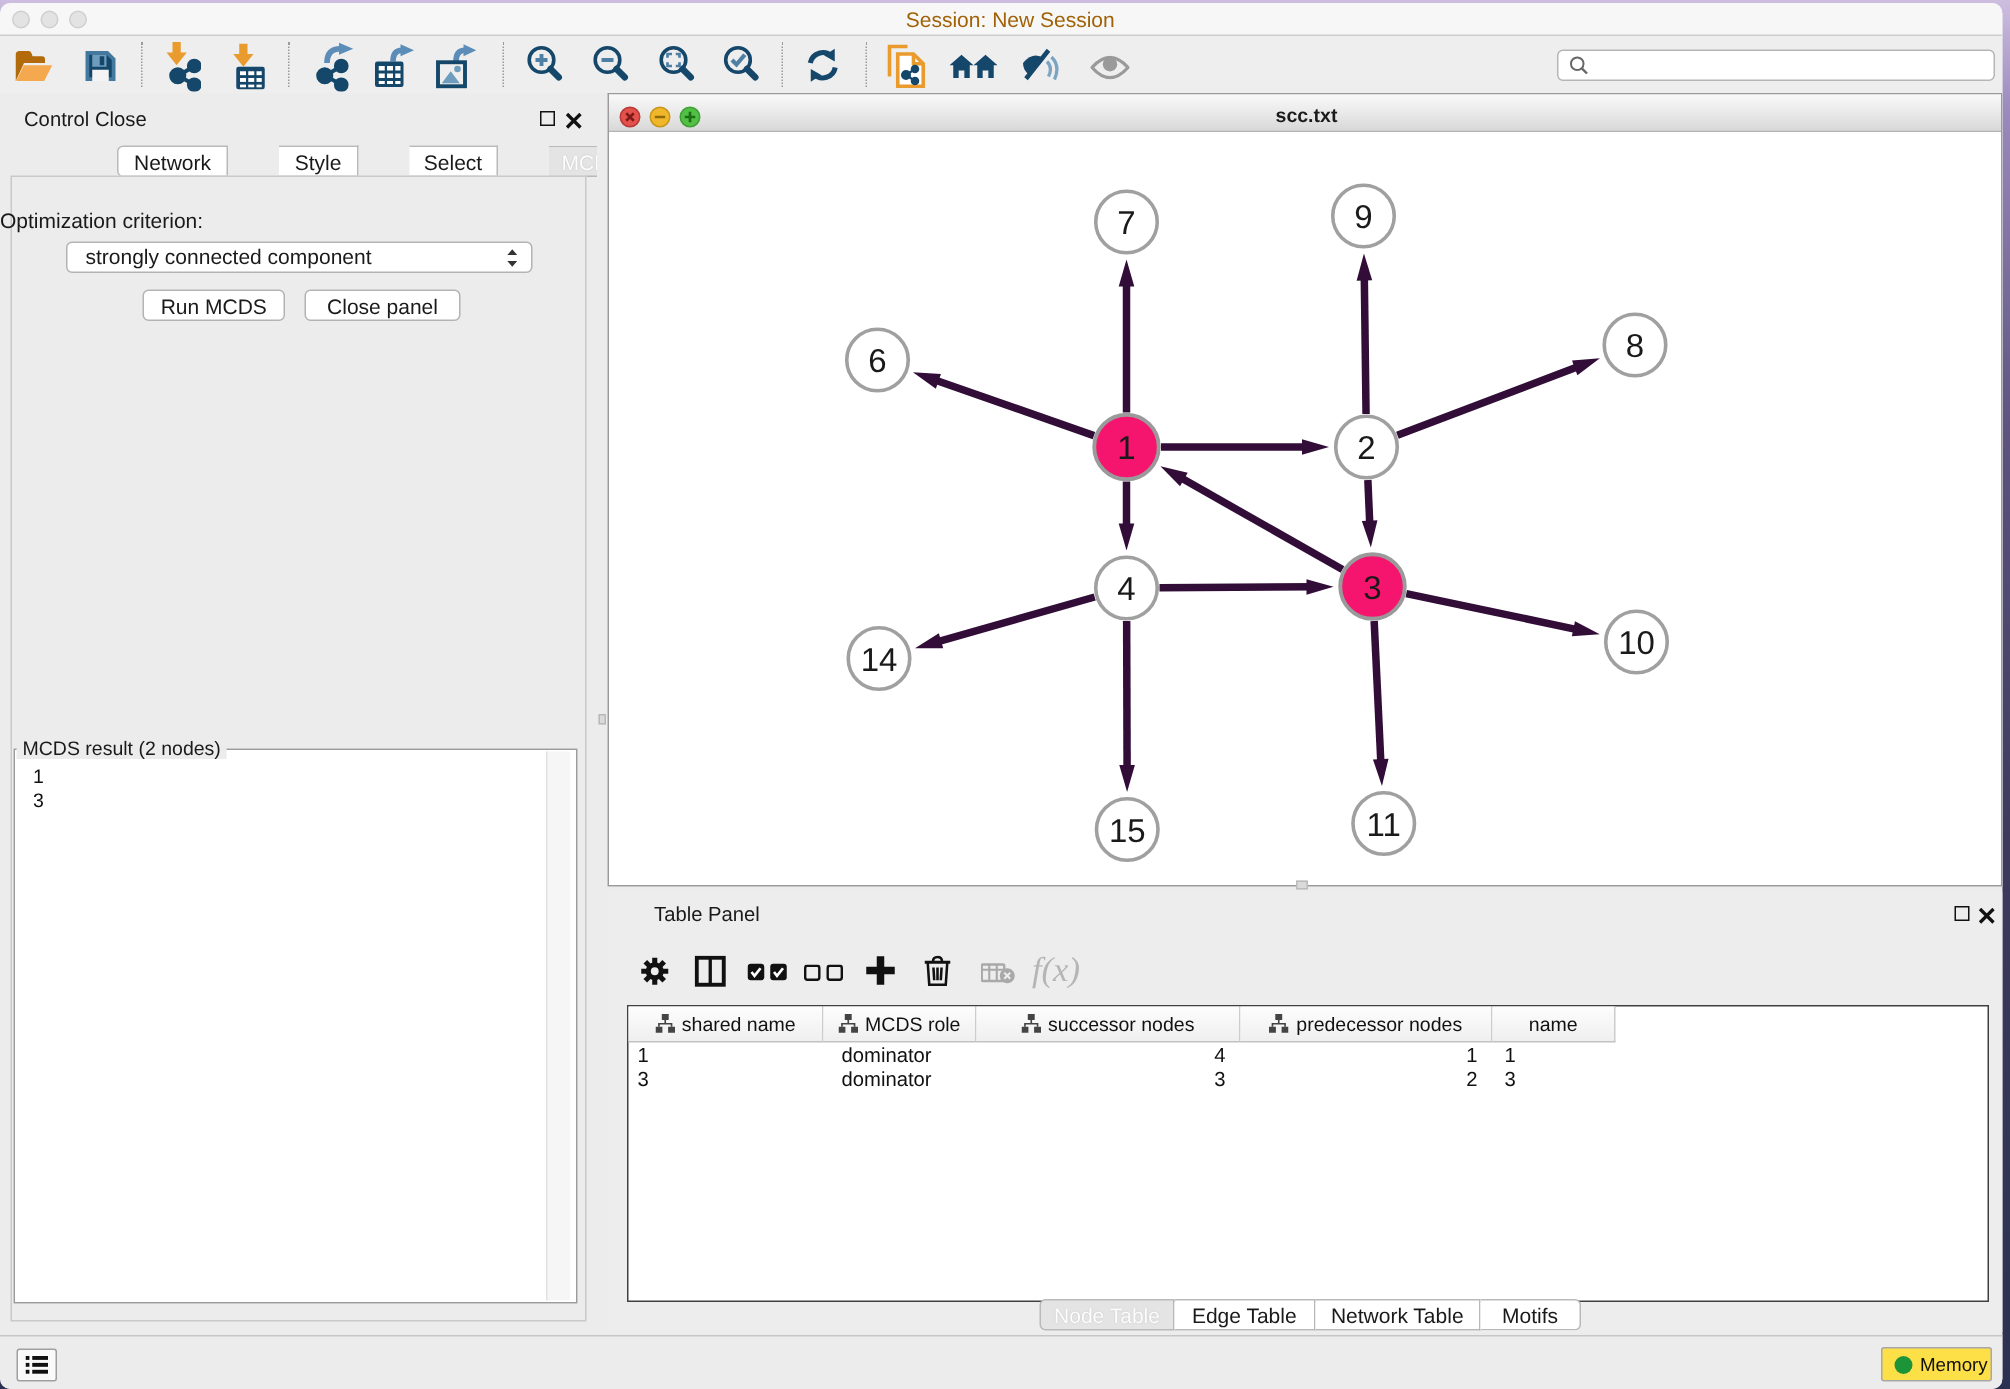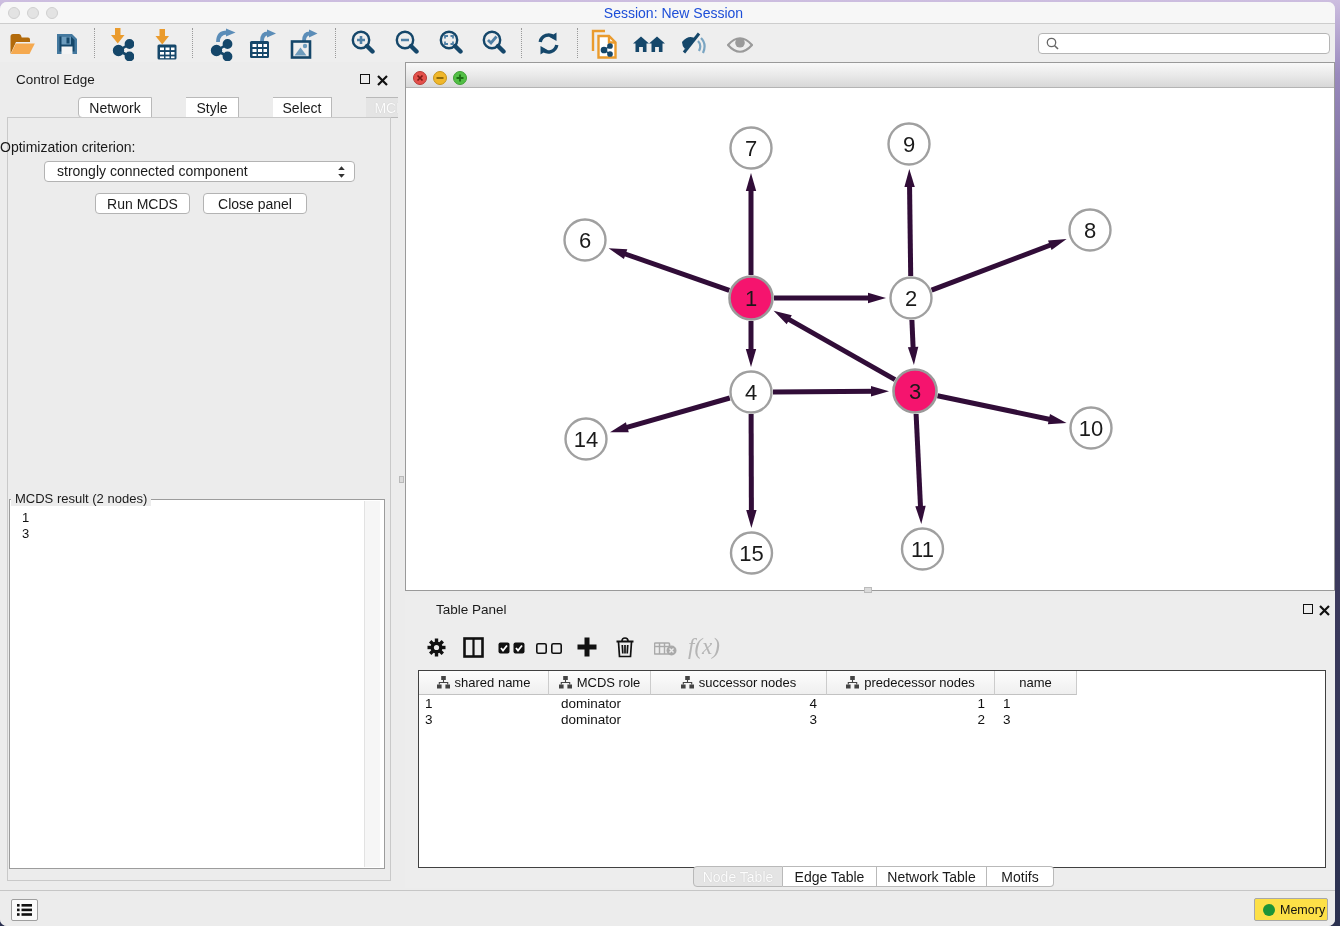--- a/index.html
+++ b/index.html
@@ -4,21 +4,21 @@
 <style>
 html,body{margin:0;padding:0;}
 body{width:1340px;height:926px;overflow:hidden;position:relative;
  font-family:"Liberation Sans",sans-serif;
  background:linear-gradient(180deg,#cdbee0 0%,#9a8abd 8%,#5f5580 30%,#3d3a5e 60%,#2b3150 100%);}
 .win{position:absolute;left:0;top:2px;width:1335px;height:924px;background:#ececec;
  border-radius:7px 7px 7px 7px;overflow:hidden;}
 
 .titlebar{position:absolute;left:0;top:0;width:100%;height:21px;background:#f7f7f7;border-bottom:1px solid #cdcdcd;}
 .tl{position:absolute;top:5px;width:12px;height:12px;border-radius:50%;background:#e3e3e3;border:1px solid #cfcfcf;box-sizing:border-box;}
-.title{position:absolute;top:3px;left:0;width:100%;text-align:center;font-size:14px;color:#1d4ed8;}
+.title{position:absolute;top:3px;left:0;width:100%;text-align:center;font-size:14px;color:#a16207;}
 
 .toolbar{position:absolute;left:0;top:22px;width:100%;height:38px;background:#eeeeee;border-bottom:1px solid #c3c3c3;}
 .tsep{position:absolute;top:4px;height:30px;width:0;border-left:1px dotted #9a9a9a;}
 .ticon{position:absolute;top:3px;}
 .search{position:absolute;left:1038px;top:9px;width:290px;height:19px;background:#fff;border:1px solid #b5b5b5;border-radius:4px;}
 
 .cpanel{position:absolute;left:0;top:60px;width:398px;height:828px;background:#ececec;}
 .phead{font-size:13.5px;color:#1a1a1a;}
 .tabs{position:absolute;display:flex;}
 .tab{height:21px;line-height:21px;text-align:center;font-size:14px;color:#1a1a1a;background:#fff;
@@ -200,21 +200,21 @@
     </svg>
     <div class="search">
       <svg style="position:absolute;left:7px;top:3px;" width="13" height="13" viewBox="0 0 13 13">
         <circle cx="5.5" cy="5.5" r="4.2" fill="none" stroke="#666" stroke-width="1.3"></circle>
         <line x1="8.7" y1="8.7" x2="12" y2="12" stroke="#666" stroke-width="1.6"></line>
       </svg>
     </div>
   </div>
 
   <div class="cpanel">
-    <div class="phead" style="position:absolute;left:16px;top:10px;">Control Edge</div>
+    <div class="phead" style="position:absolute;left:16px;top:10px;">Control Close</div>
     <div style="position:absolute;left:360px;top:12px;width:10px;height:10px;border:1.5px solid #111;box-sizing:border-box;"></div>
     <svg style="position:absolute;left:377px;top:13px;" width="11" height="11" viewBox="0 0 11 11">
         <path d="M1 1 L10 10 M10 1 L1 10" stroke="#111" stroke-width="2.2"></path>
       </svg>
     <div class="tabs" style="left:78px;top:35px;gap:34px;">
       <div class="tab first" style="width:74px;">Network</div>
       <div class="tab" style="width:53px;">Style</div>
       <div class="tab" style="width:59px;">Select</div>
       <div class="tab last dis" style="width:59px;">MCDS</div>
     </div>
@@ -248,20 +248,21 @@
       <div class="mac" style="left:27px;background:#f0b72a;border:1px solid #c8961b;">
         <svg width="12" height="12" viewBox="0 0 12 12" style="position:absolute;left:0;top:0;">
             <path d="M2.5 6 H9.5" stroke="#8e6b0a" stroke-width="1.8"></path>
           </svg>
       </div>
       <div class="mac" style="left:47px;background:#52bf45;border:1px solid #3fa033;">
         <svg width="12" height="12" viewBox="0 0 12 12" style="position:absolute;left:0;top:0;">
             <path d="M2.5 6 H9.5 M6 2.5 V9.5" stroke="#1c6f15" stroke-width="1.8"></path>
           </svg>
       </div>
+      <div class="netname" style="padding-left:1px;">scc.txt</div>
     </div>
     <svg id="graph" style="position:absolute;left:0;top:26px;" width="928" height="503" viewBox="0 0 928 503">
       <g stroke="#310d38" stroke-width="5">
         <line x1="345.0" y1="186.0" x2="345.0" y2="97.0"></line>
         <line x1="323.3" y1="201.4" x2="214.9" y2="163.5"></line>
         <line x1="368.0" y1="209.0" x2="467.0" y2="209.0"></line>
         <line x1="345.0" y1="232.0" x2="345.0" y2="265.0"></line>
         <line x1="504.7" y1="187.0" x2="503.5" y2="93.0"></line>
         <line x1="525.6" y1="201.2" x2="648.5" y2="154.5"></line>
         <line x1="505.9" y1="231.0" x2="507.3" y2="263.0"></line>

